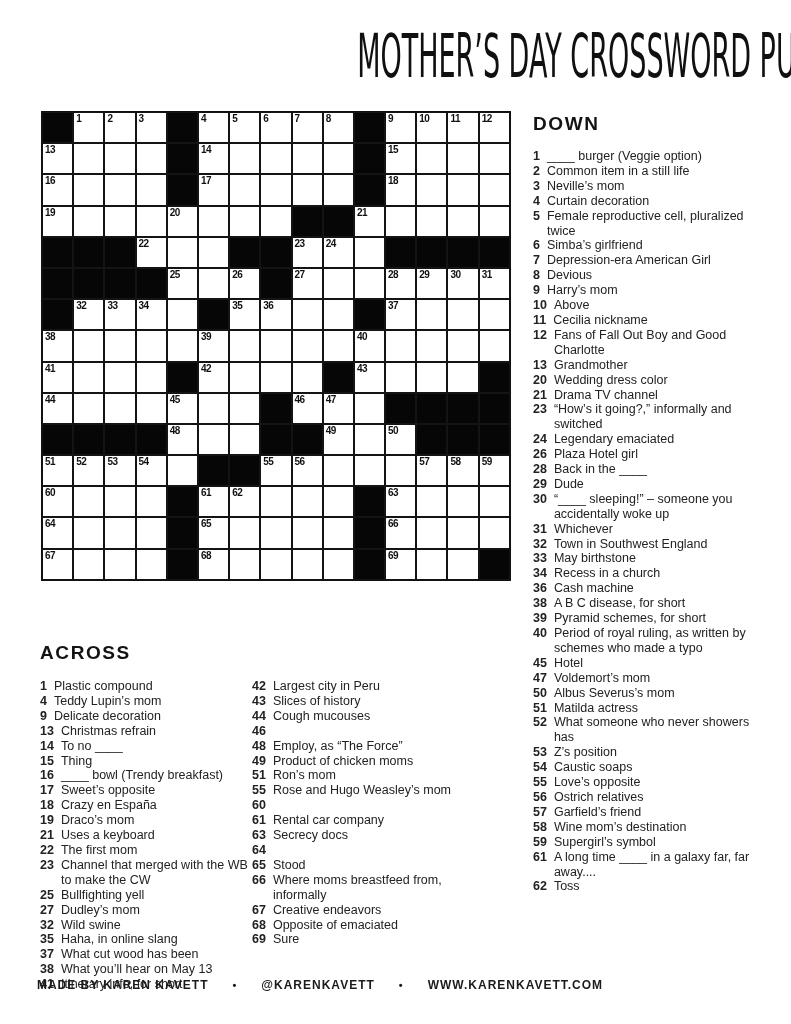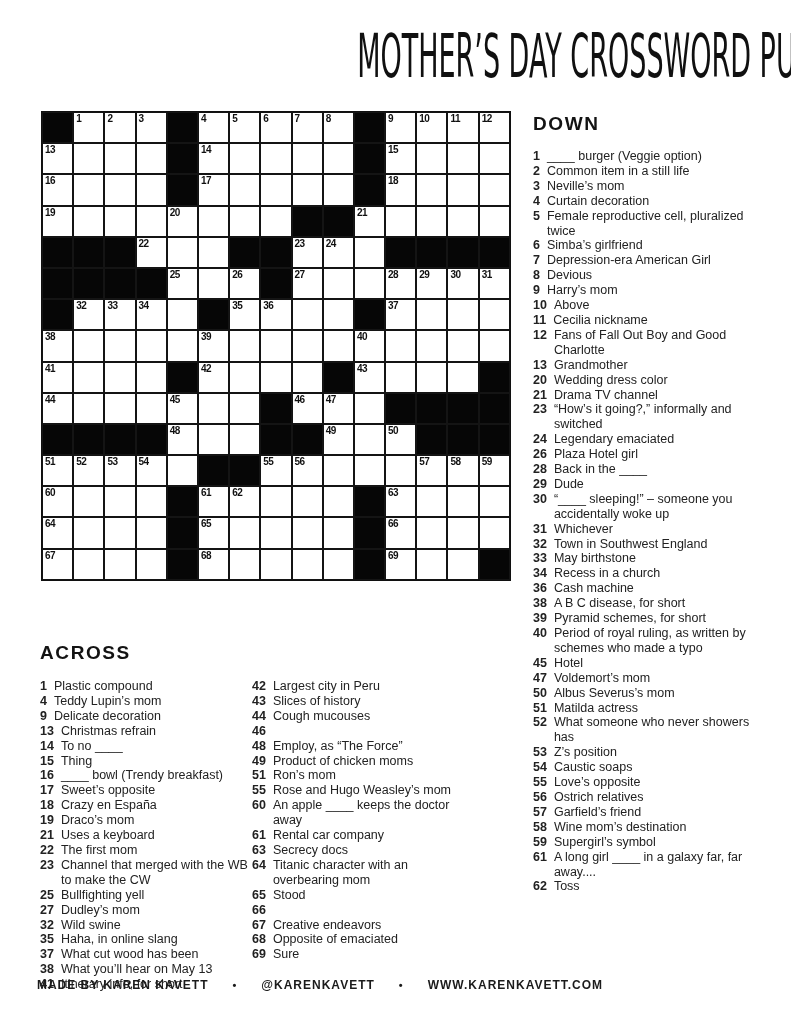--- a/index.html
+++ b/index.html
@@ -594,21 +594,21 @@
         <li class="clue">
           <span class="cn">58</span>
           <span class="ct">Wine mom’s destination</span>
         </li>
         <li class="clue">
           <span class="cn">59</span>
           <span class="ct">Supergirl’s symbol</span>
         </li>
         <li class="clue">
           <span class="cn">61</span>
-          <span class="ct">A long girl ____ in a galaxy far, far away....</span>
+          <span class="ct">A long time ____ in a galaxy far, far away....</span>
         </li>
         <li class="clue">
           <span class="cn">62</span>
           <span class="ct">Toss</span>
         </li>
       </ul>
   </div>
 
   <div class="across-panel">
     <h2 class="panel-heading">ACROSS</h2>
@@ -722,40 +722,39 @@
           <li class="clue">
             <span class="cn">51</span>
             <span class="ct">Ron’s mom</span>
           </li>
           <li class="clue">
             <span class="cn">55</span>
             <span class="ct">Rose and Hugo Weasley’s mom</span>
           </li>
           <li class="clue">
             <span class="cn">60</span>
-            <span class="ct">An apple ____ keeps the doctor away</span>
           </li>
           <li class="clue">
             <span class="cn">61</span>
             <span class="ct">Rental car company</span>
           </li>
           <li class="clue">
             <span class="cn">63</span>
             <span class="ct">Secrecy docs</span>
           </li>
           <li class="clue">
             <span class="cn">64</span>
-            <span class="ct">Titanic character with an overbearing mom</span>
           </li>
           <li class="clue">
             <span class="cn">65</span>
             <span class="ct">Stood</span>
           </li>
           <li class="clue">
             <span class="cn">66</span>
+            <span class="ct">Where moms breastfeed from, informally</span>
           </li>
           <li class="clue">
             <span class="cn">67</span>
             <span class="ct">Creative endeavors</span>
           </li>
           <li class="clue">
             <span class="cn">68</span>
             <span class="ct">Opposite of emaciated</span>
           </li>
           <li class="clue">

